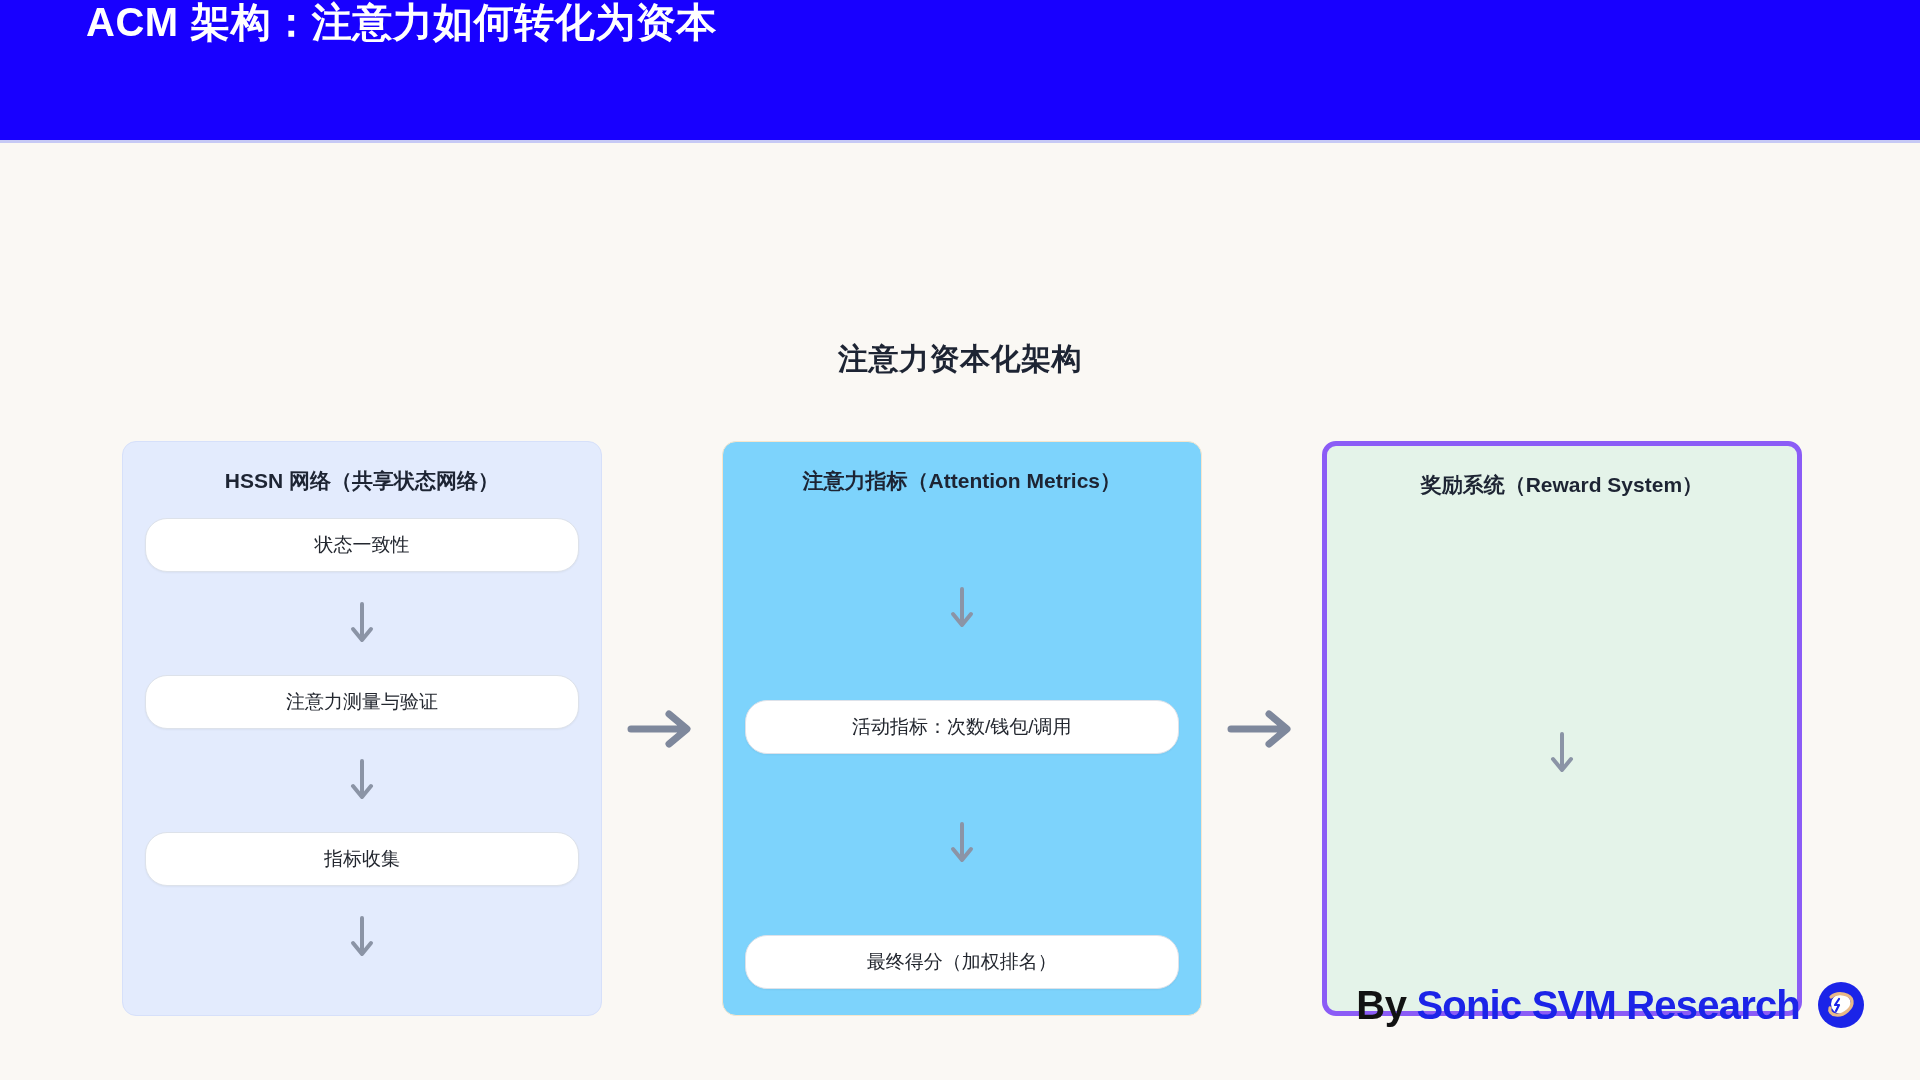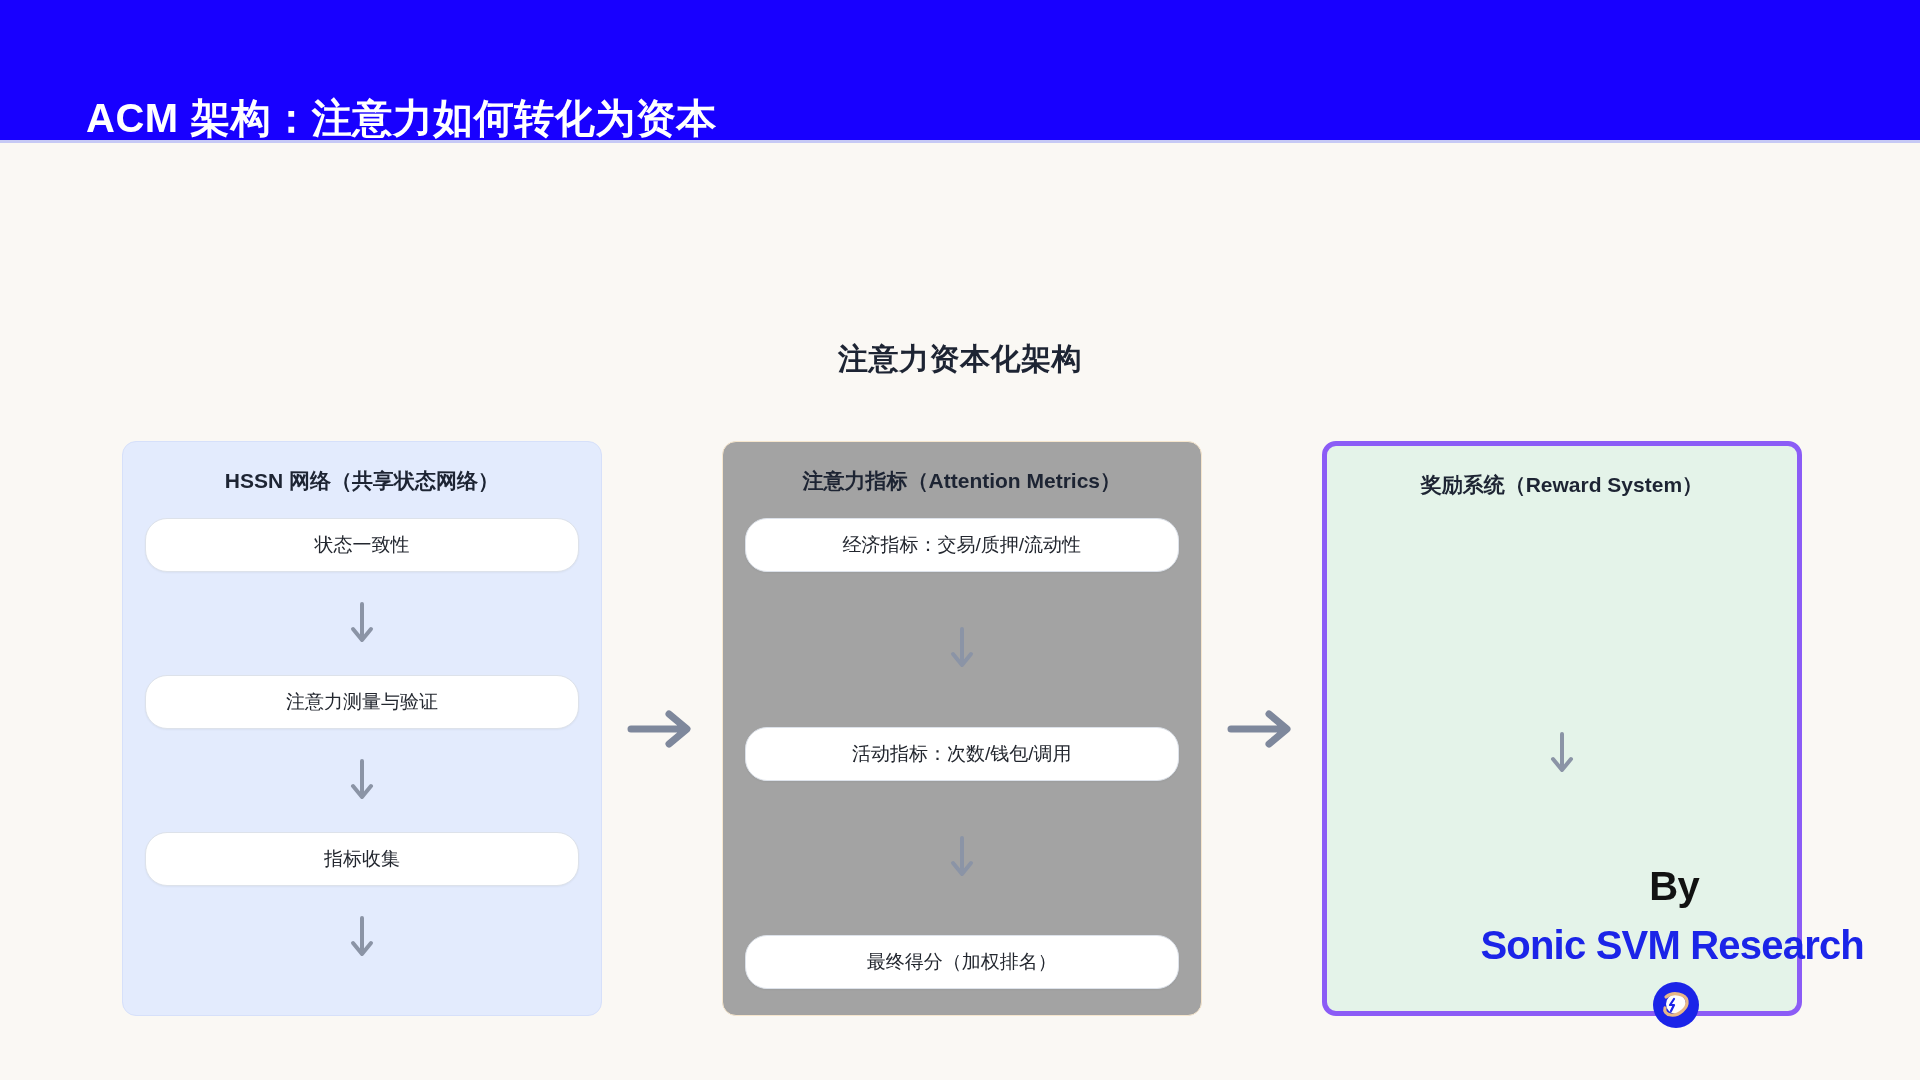--- a/index.html
+++ b/index.html
@@ -15,21 +15,21 @@
     font-family: "Liberation Sans", "DejaVu Sans", sans-serif;
     color: #1d2433;
   }
 
   
   .header {
     width: 100%;
     height: 143px;
     background: #1800ff;
     display: flex;
-    align-items: flex-end;
+    align-items: flex-start;
     border-bottom: 3px solid #c6c9f5;
   }
   .header-title {
     color: #ffffff;
     font-size: 40px;
     font-weight: 700;
     letter-spacing: 0.5px;
     padding-left: 86px;
     line-height: 1.1;
   }
@@ -67,21 +67,21 @@
 
   .panel {
     width: 500px;
     border-radius: 14px;
     padding: 26px 22px 26px 22px;
     display: flex;
     flex-direction: column;
     align-items: center;
   }
   .panel.blue   { background: #e3ebfd; border: 1px solid #d6e0fa; }
-  .panel.orange { background: #a3a3a3; border: 1px solid #f6e6cd; justify-content: flex-end; }
+  .panel.orange { background: #7dd3fc; border: 1px solid #f6e6cd; justify-content: flex-end; }
   .panel.green  { background: #e4f3e9; border: 5px solid #8b5cf6; }
 
   .panel-title {
     font-size: 21px;
     font-weight: 700;
     color: #1d2433;
     text-align: center;
     margin-bottom: 24px;
     line-height: 1.25;
     white-space: nowrap;
@@ -126,21 +126,20 @@
   .h-arrow svg { display: block; }
 
   
   .brand {
     position: absolute;
     right: 56px;
     bottom: 52px;
     display: flex;
     align-items: center;
     gap: 14px;
-    flex-direction: column;
   }
   .brand-by {
     font-size: 40px;
     font-weight: 700;
     color: #121212;
     letter-spacing: -0.5px;
   }
   .brand-name {
     font-size: 40px;
     font-weight: 700;
@@ -206,21 +205,20 @@
 
     <div class="h-arrow">
       <svg width="74" height="46" viewBox="0 0 74 46">
           <path d="M6 23 L60 23 M44 8 L62 23 L44 38" stroke="currentColor" stroke-width="7" fill="none" stroke-linecap="round" stroke-linejoin="round"></path>
         </svg>
     </div>
 
     <div class="panel orange">
       <div class="panel-title">注意力指标（Attention Metrics）</div>
 
-      <div class="node">经济指标：交易/质押/流动性</div>
       <div class="grow"></div>
       <div class="v-arrow">
         <svg width="26" height="46" viewBox="0 0 26 46">
             <path d="M13 3 L13 36 M4 28 L13 39 L22 28" stroke="currentColor" stroke-width="4" fill="none" stroke-linecap="round" stroke-linejoin="round"></path>
           </svg>
       </div>
       <div class="grow"></div>
 
       <div class="node">活动指标：次数/钱包/调用</div>
       <div class="grow"></div>

